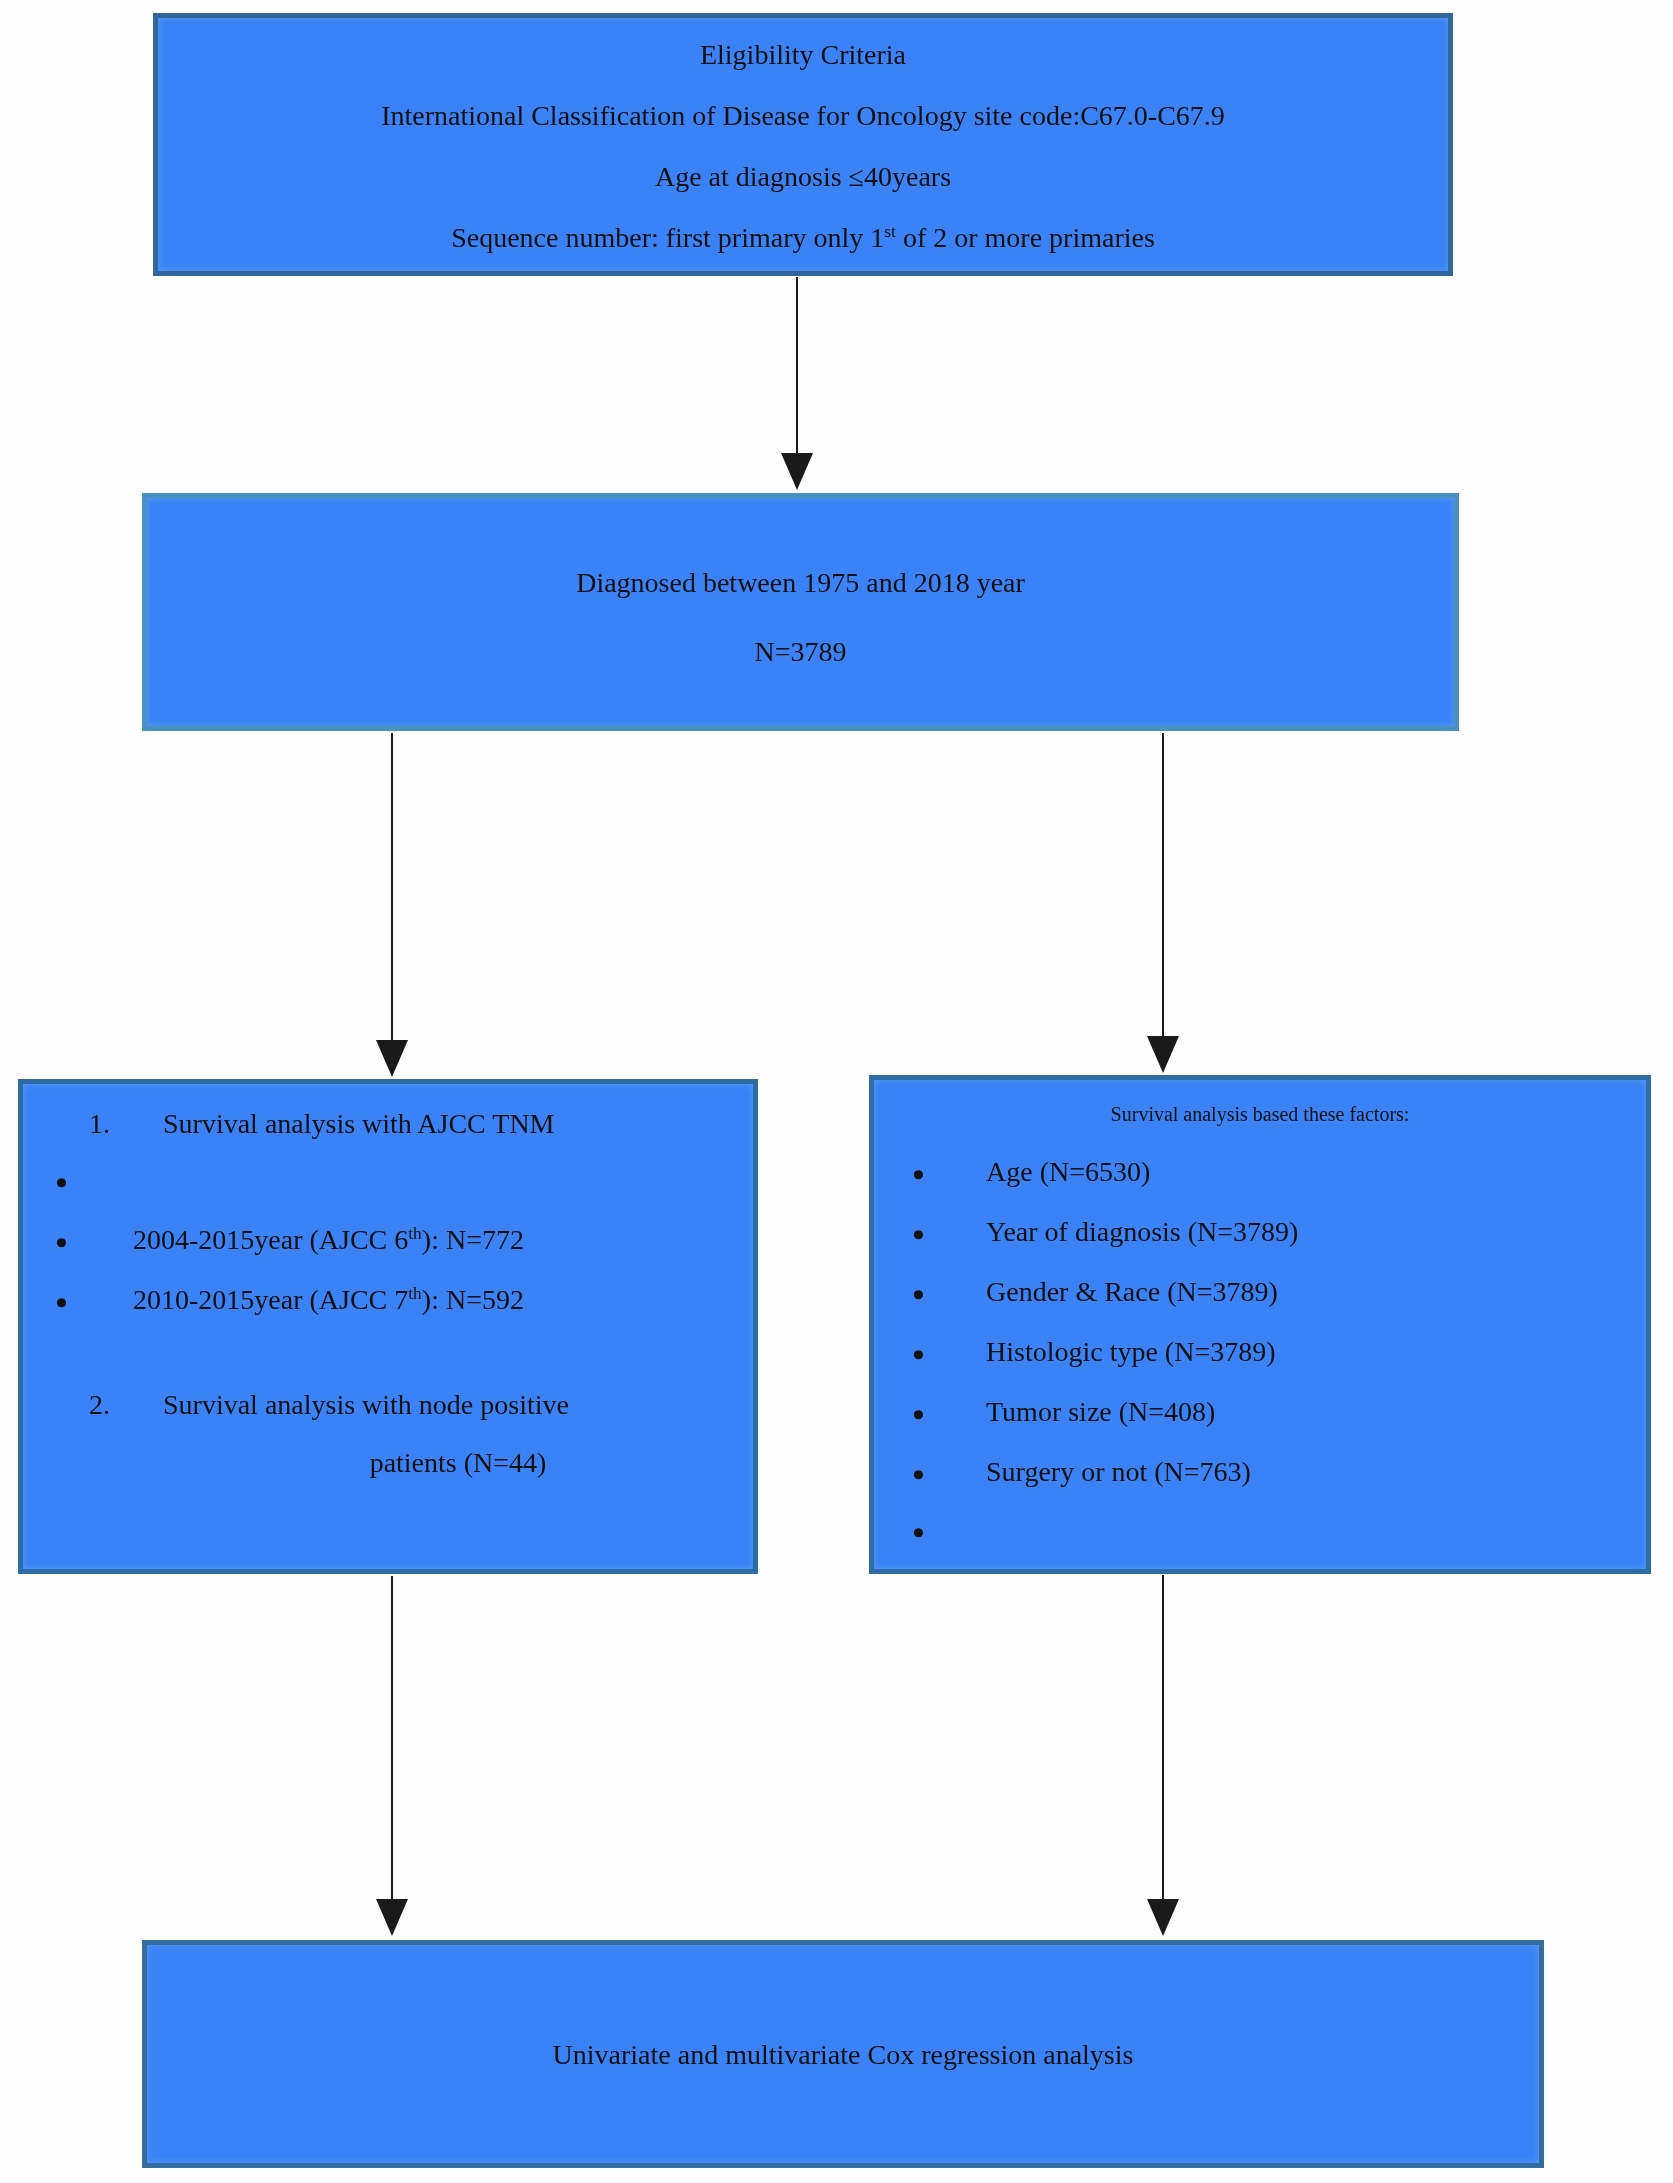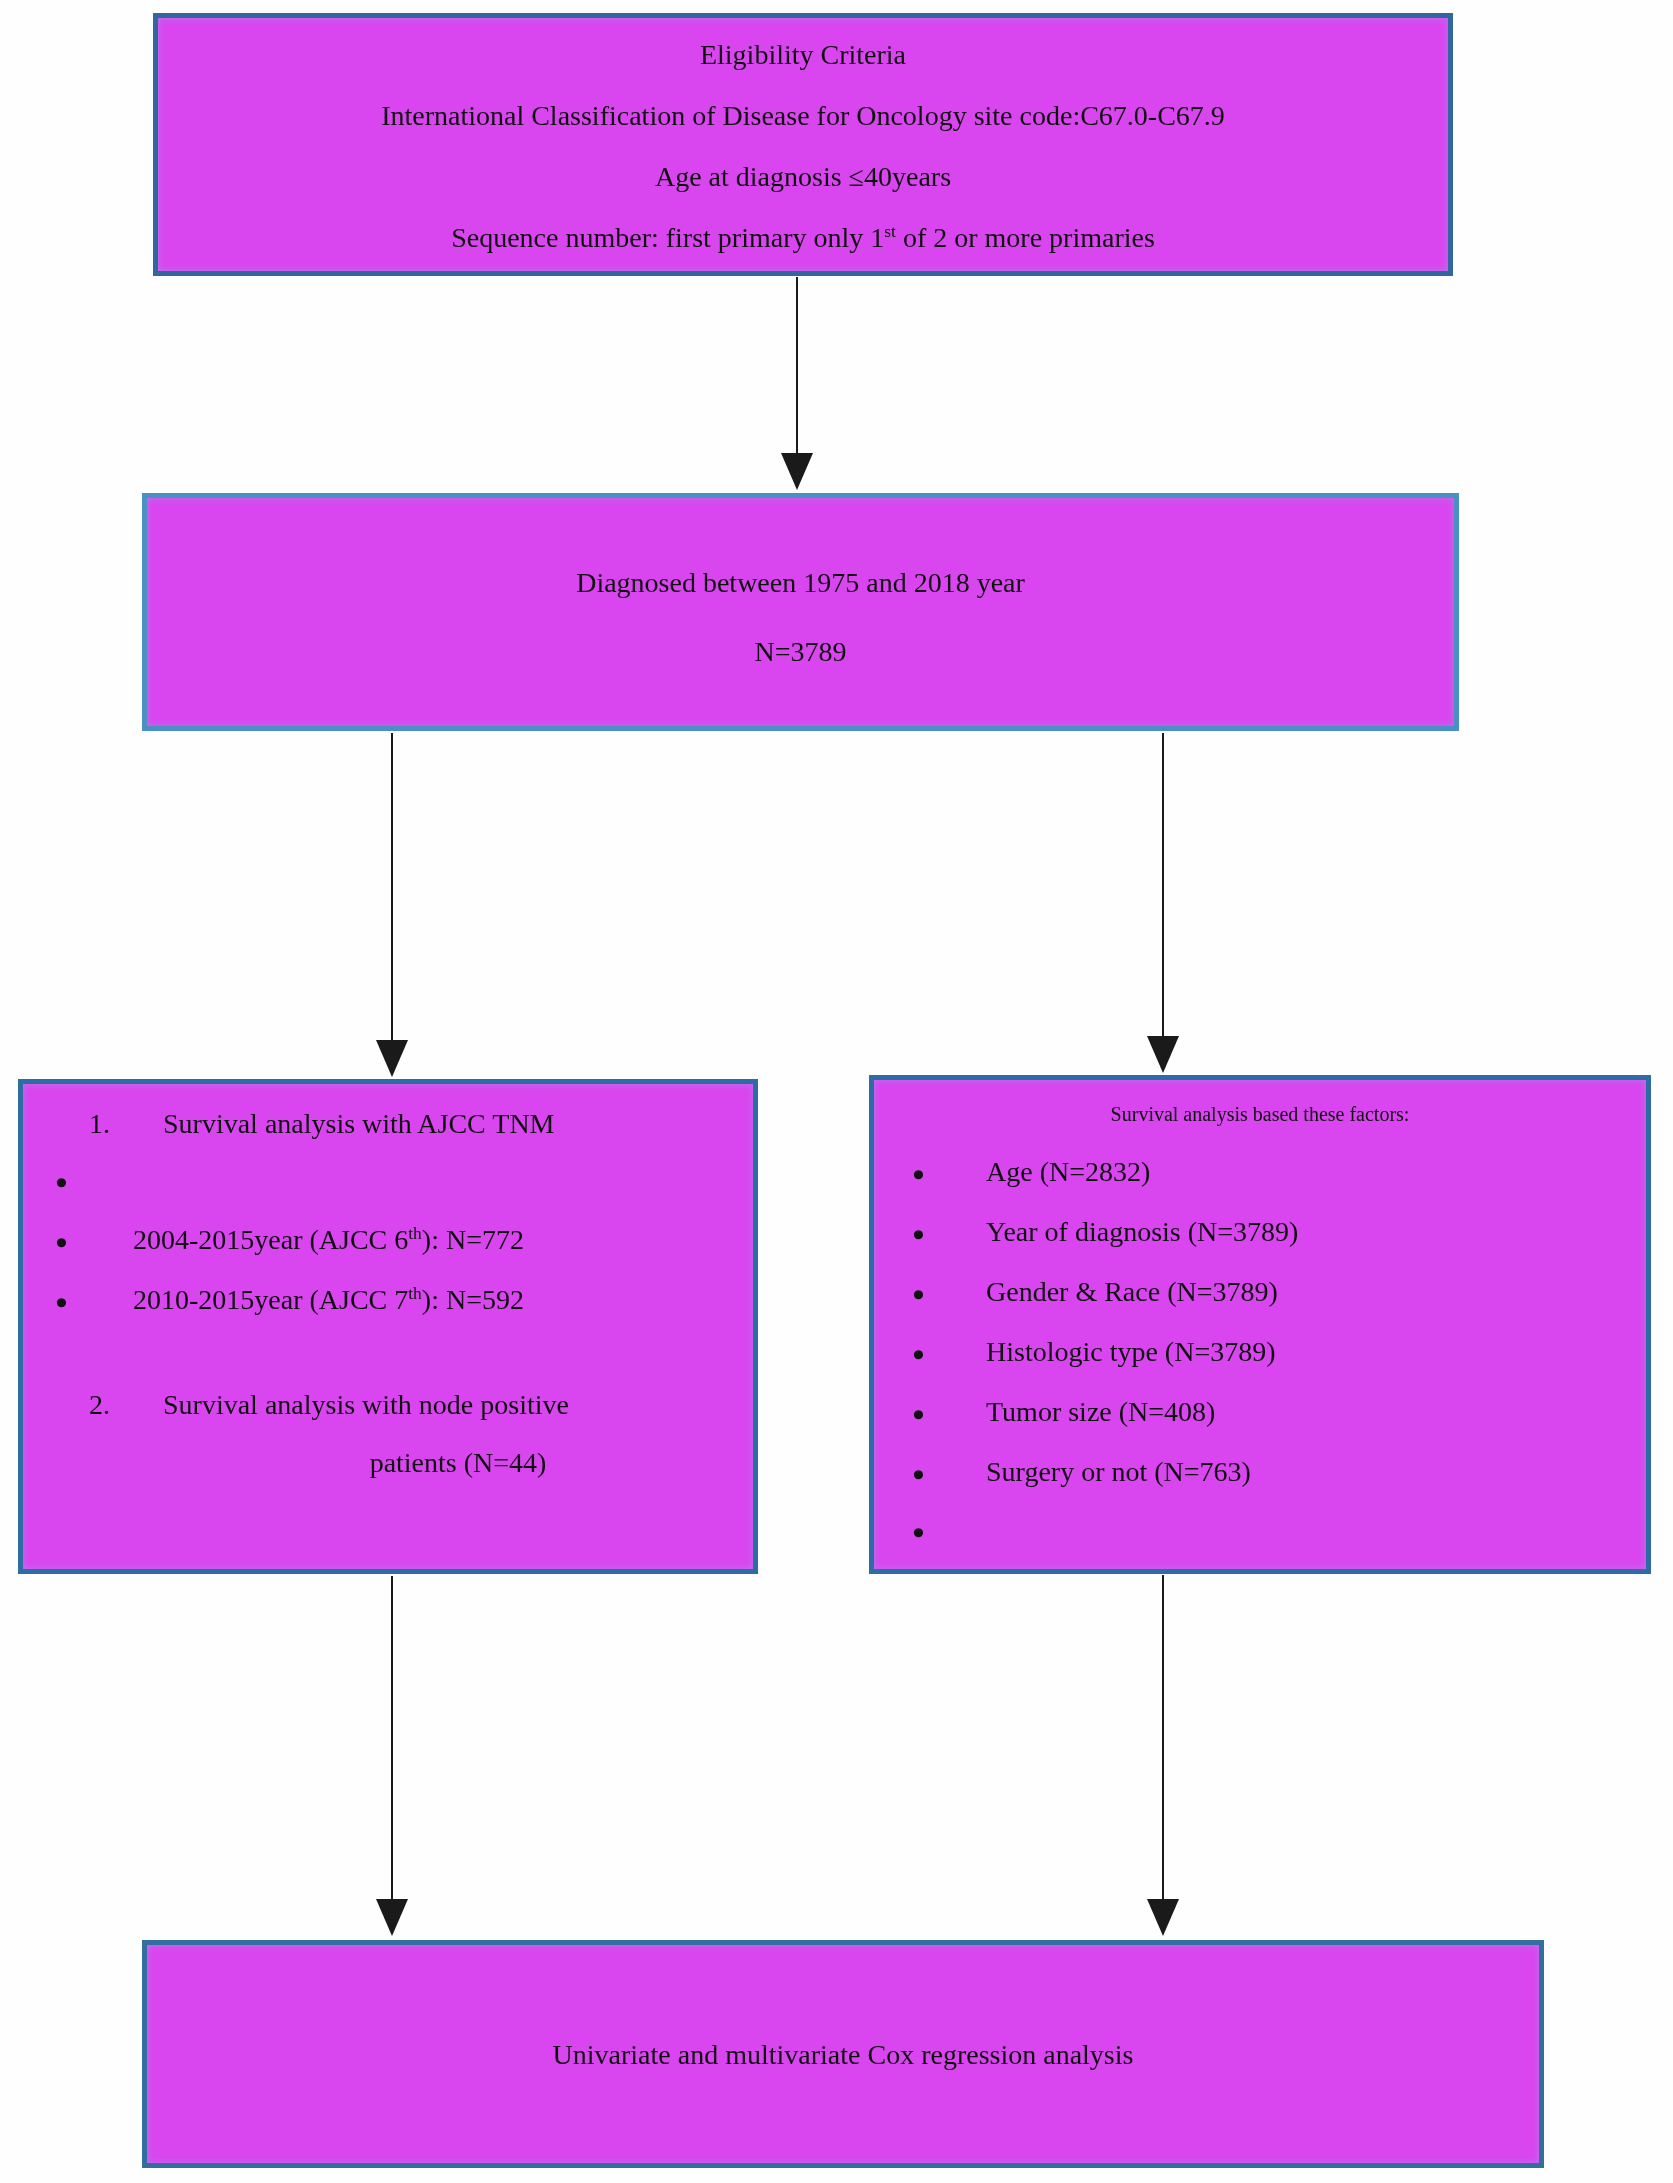--- a/index.html
+++ b/index.html
@@ -6,21 +6,21 @@
   .canvas{
     position:relative;
     width:1674px;
     height:2183px;
     background:#fefefe;
     font-family:"Liberation Serif","DejaVu Serif",serif;
     color:#111;
   }
   .box{
     position:absolute;
-    background:#d946ef;
+    background:#3b82f6;
     border:5.1px solid #2e6da4;
     box-shadow: inset 0 0 7.1px rgba(130,195,235,0.40);
     box-sizing:border-box;
   }
   .box .line{
     text-align:center;
     font-size:28px;
     line-height:61px;
     white-space:nowrap;
   }
@@ -149,21 +149,21 @@
       <span>Survival analysis with node positive</span>
     </div>
     <div class="cont-line">patients (N=44)</div>
   </div>
 
   <div class="box b4" style="border-color: rgb(46, 109, 164);">
     <div class="hdr">Survival analysis based these factors:</div>
 
     <div class="row bullet-row">
       <span class="marker">●</span>
-      <span>Age (N=2832)</span>
+      <span>Age (N=6530)</span>
     </div>
     <div class="row bullet-row">
       <span class="marker">●</span>
       <span>Year of diagnosis  (N=3789)</span>
     </div>
     <div class="row bullet-row">
       <span class="marker">●</span>
       <span>Gender &amp; Race  (N=3789)</span>
     </div>
     <div class="row bullet-row">

